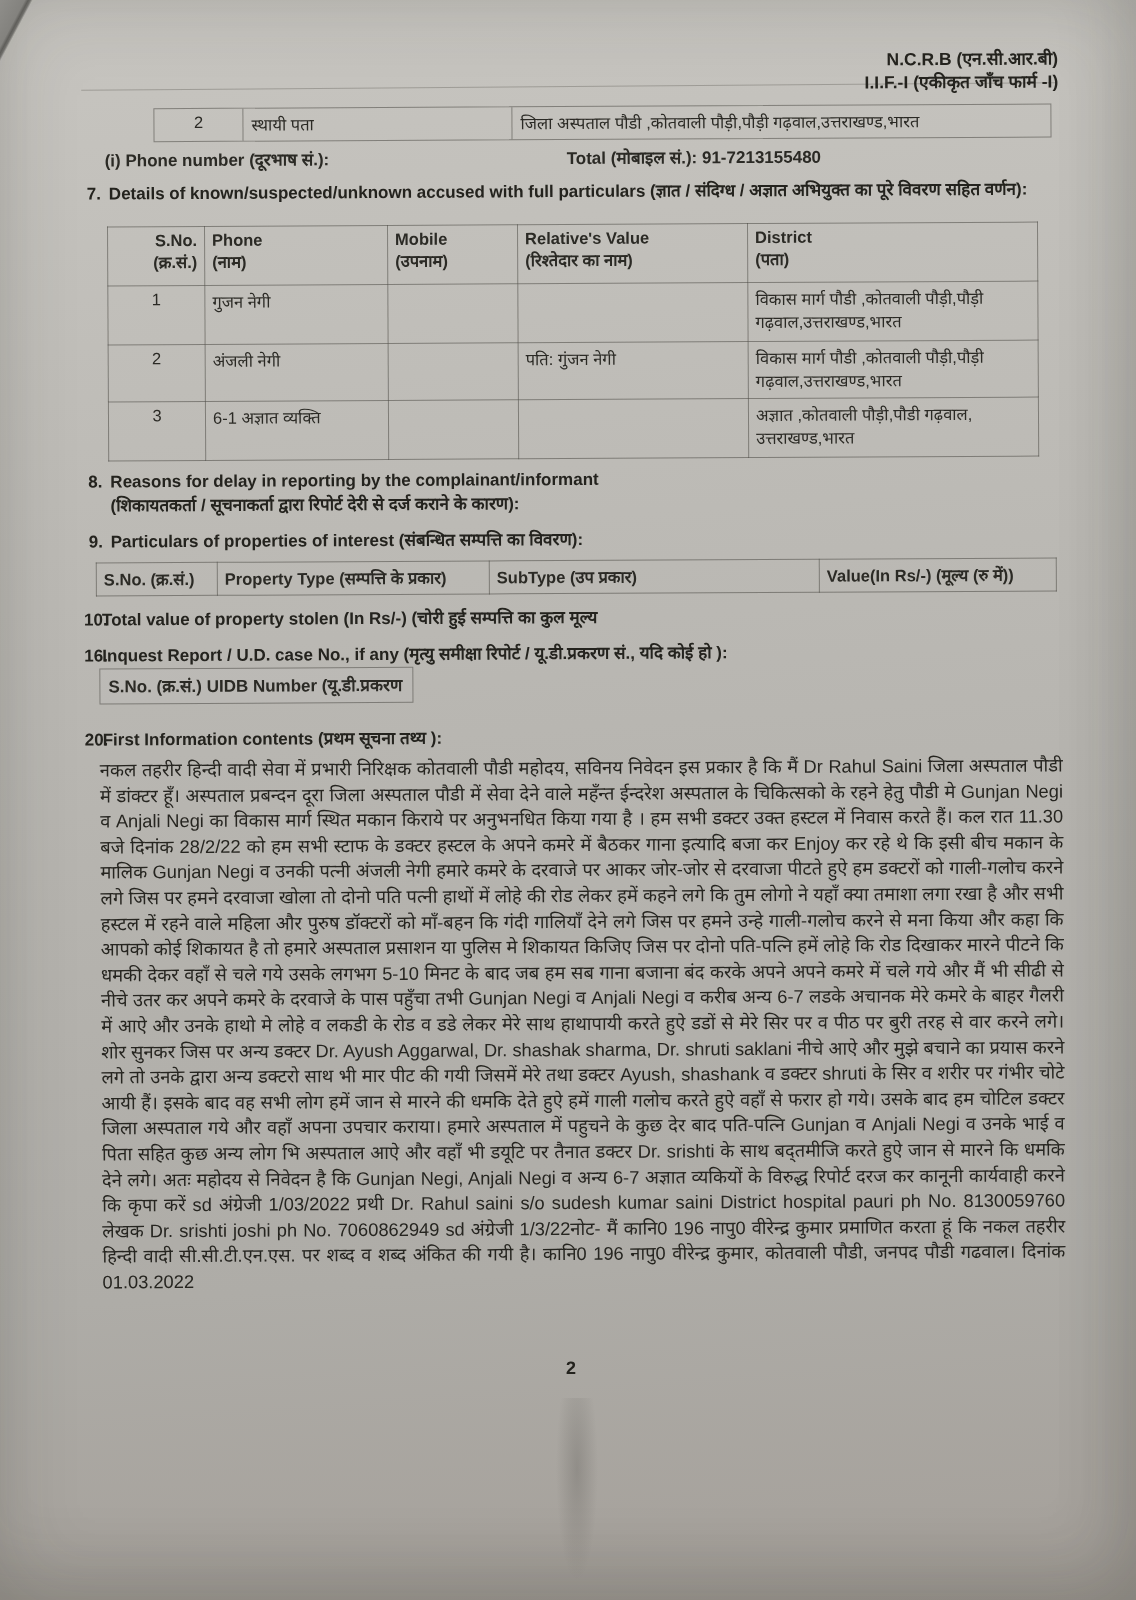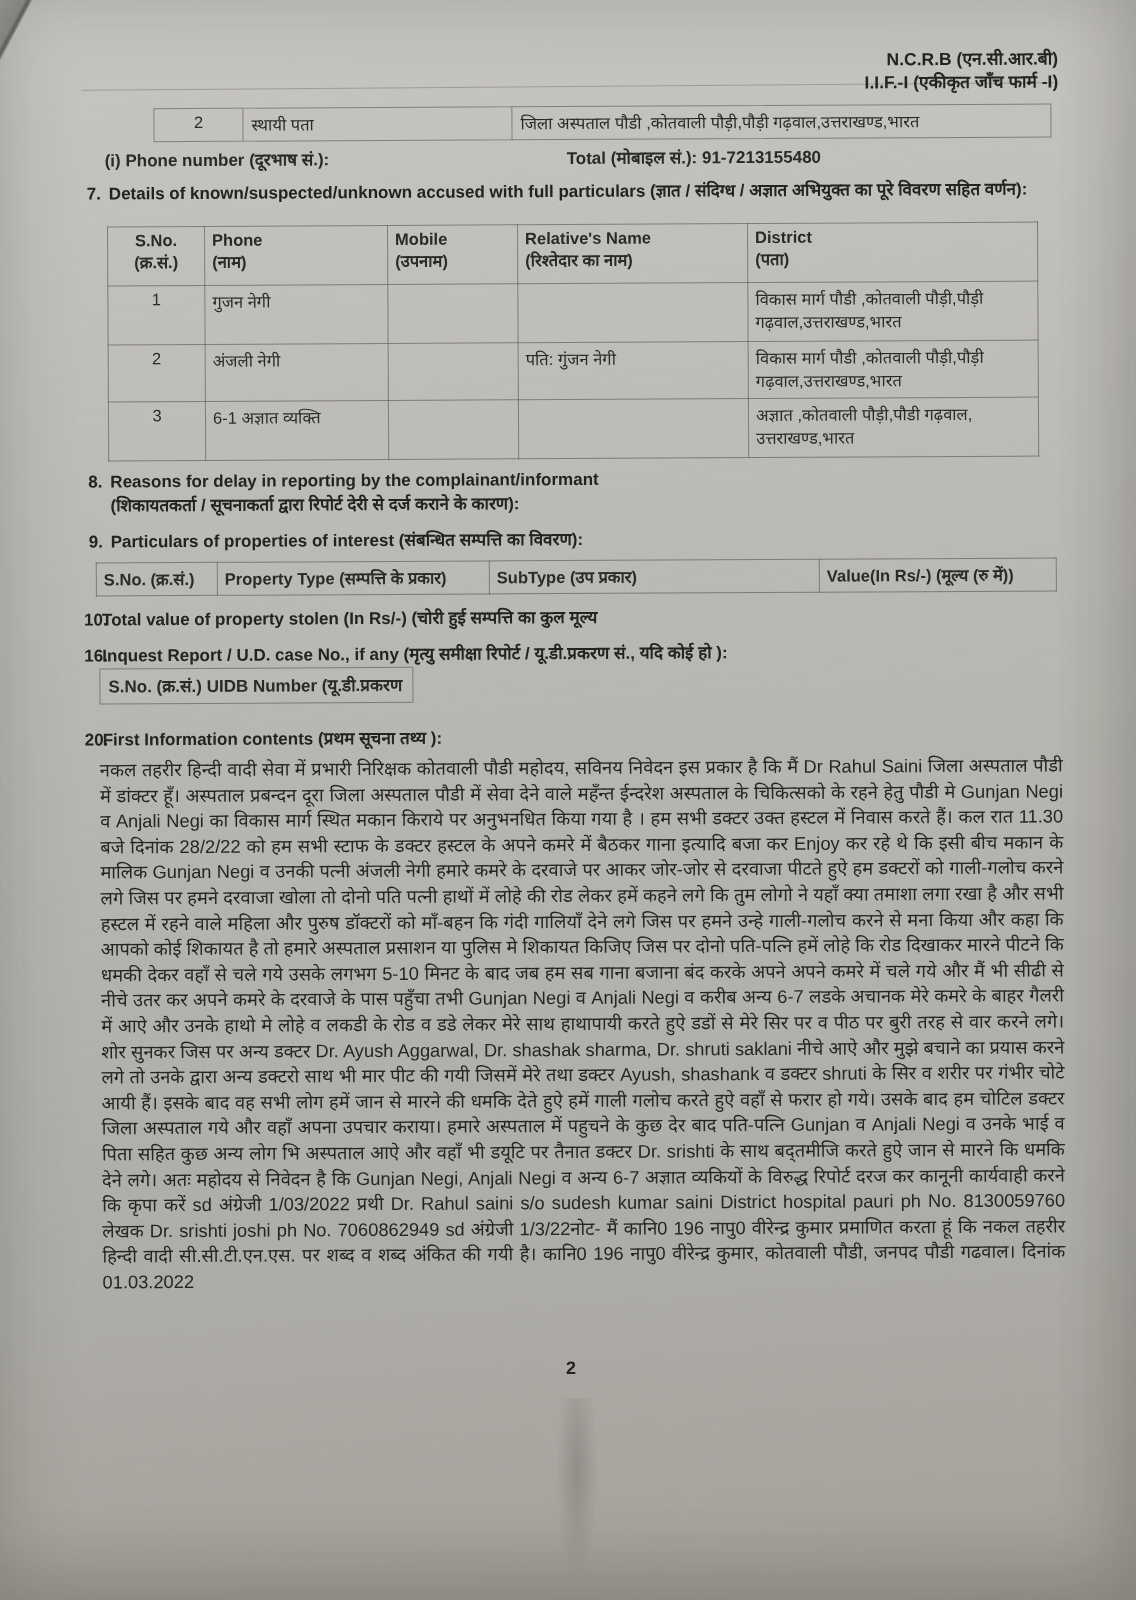--- a/index.html
+++ b/index.html
@@ -101,24 +101,24 @@
   <table class="grid t7">
     <colgroup>
         <col class="c1">
         <col class="c2">
         <col class="c3">
         <col class="c4">
         <col class="c5">
       </colgroup>
     <tbody>
         <tr class="hrow">
-      <th style="text-align:center"><span>S.No.</span><br><span>(क्र.सं.)</span></th>
+      <th style="text-align:right"><span>S.No.</span><br><span>(क्र.सं.)</span></th>
       <th><span>Phone</span><br><span>(नाम)</span></th>
       <th><span>Mobile</span><br><span>(उपनाम)</span></th>
-      <th><span>Relative's Name</span><br><span>(रिश्तेदार का नाम)</span></th>
+      <th><span>Relative's Value</span><br><span>(रिश्तेदार का नाम)</span></th>
       <th><span>District</span><br><span>(पता)</span></th>
     </tr>
     <tr class="r1">
       <td class="body ctr">1</td>
       <td class="body">गुजन नेगी</td>
       <td class="body"></td>
       <td class="body"></td>
       <td class="body">विकास मार्ग पौडी ,कोतवाली पौड़ी,पौड़ी गढ़वाल,उत्तराखण्ड,भारत</td>
     </tr>
     <tr class="r2">

